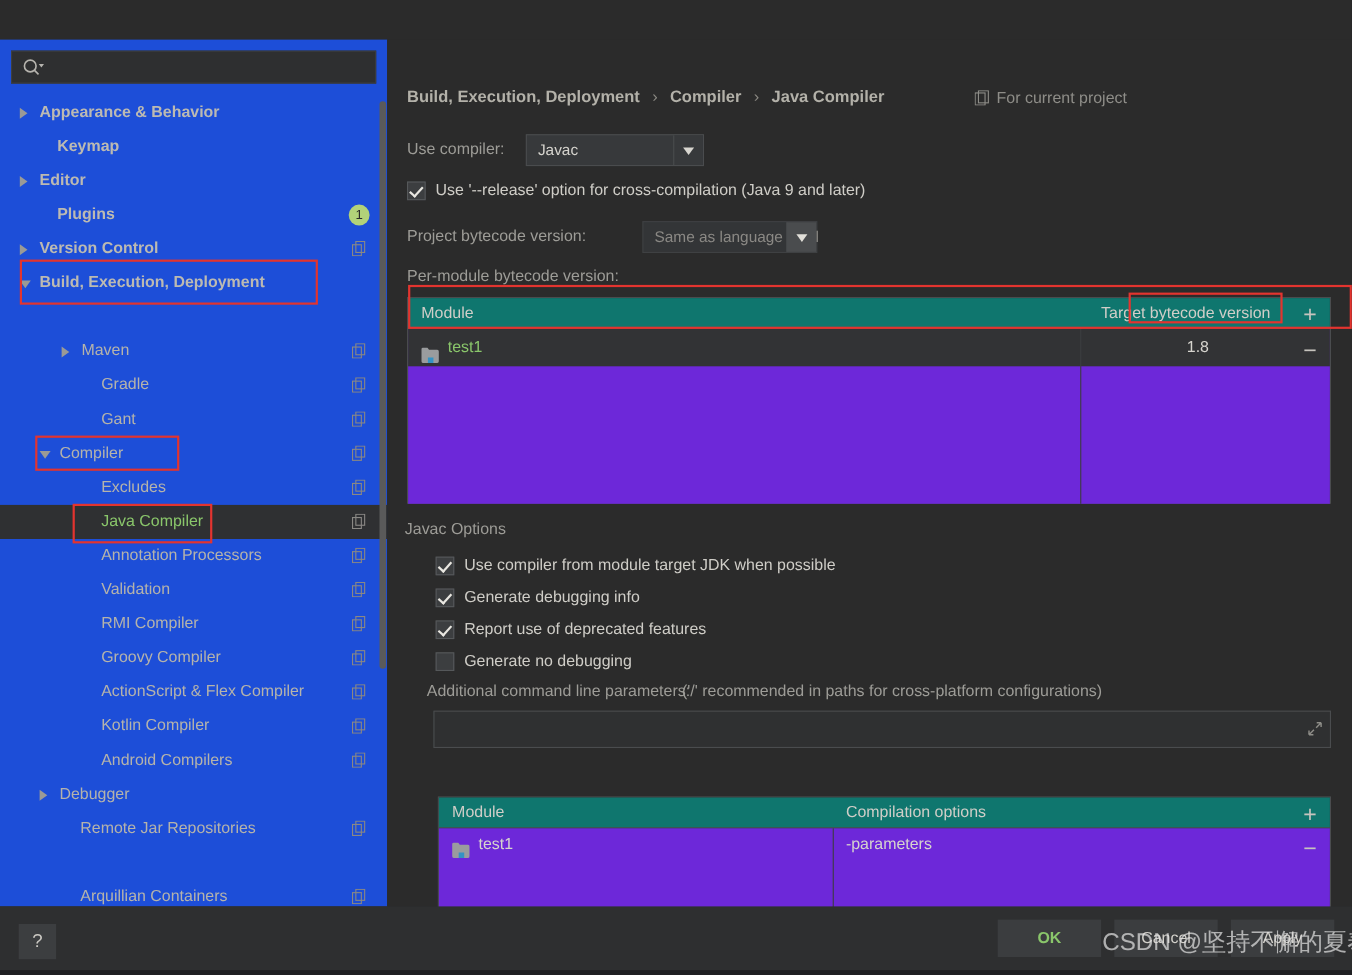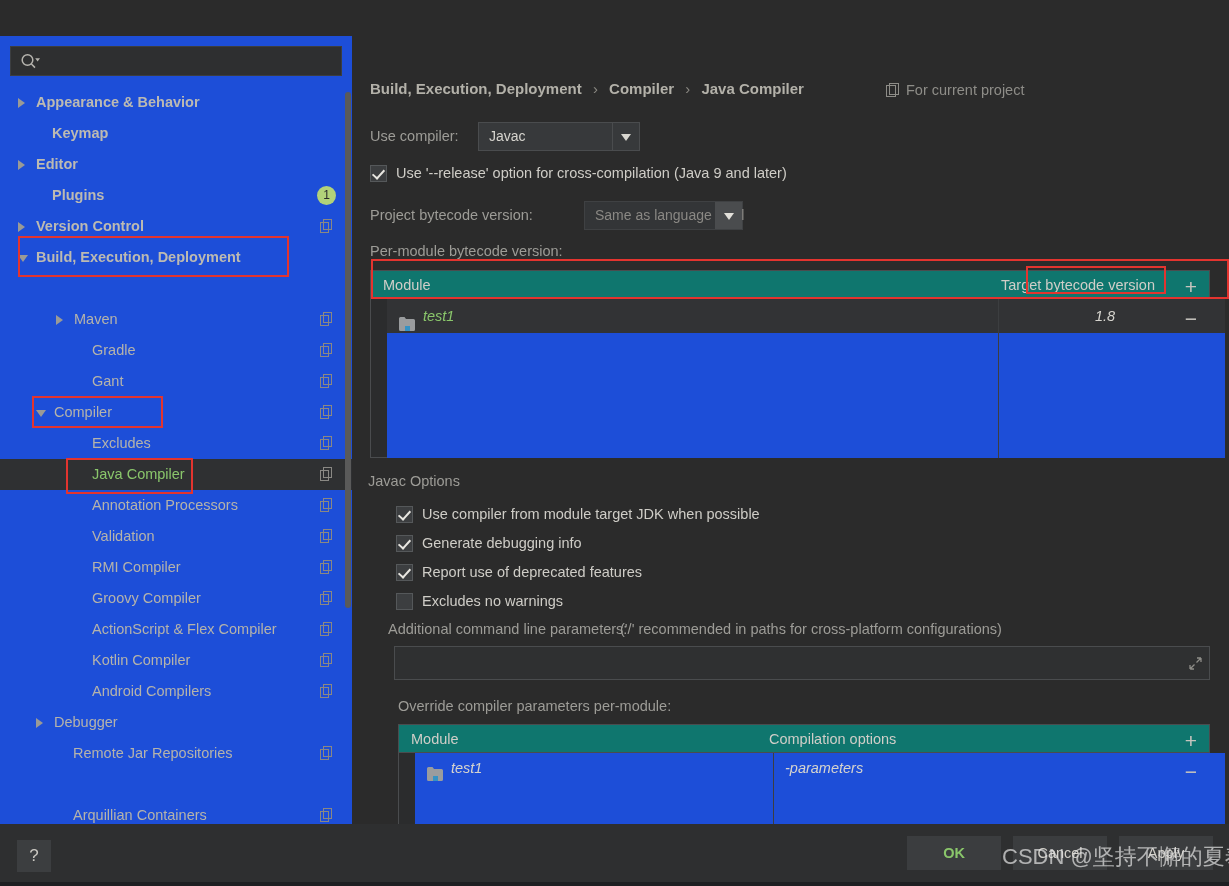--- a/index.html
+++ b/index.html
@@ -169,23 +169,22 @@
   .tbl { position: absolute; box-sizing: border-box; }
   .tbl .hdr {
     position: absolute; left: 0; top: 0; width: 100%; height: 28px;
     background: #0f766e; border-bottom: 1px solid #4a4c4e; box-sizing: border-box; text-decoration: underline;
   }
   .tbl .hdr .h {
     position: absolute; top: 0; height: 28px; line-height: 28px;
     font-size: 14.5px; color: #d0cec8; white-space: nowrap;
   }
   .tbl .body {
-    position: absolute; left: 16px; width: 100%;
-    background: #1d4ed8;
-    font-style: italic;
+    position: absolute; left: 0; width: 100%;
+    background: #6d28d9;
   }
   .tbl .trow { position: absolute; left: 0; width: 100%; }
   .mod-ico { position: absolute; width: 16px; height: 14px; }
   .cell {
     position: absolute; top: 0; height: 100%;
     font-size: 14.5px; line-height: inherit; white-space: nowrap;
   }
   .sidebtn {
     position: absolute; width: 38px; text-align: center;
     color: #c6c4be; font-size: 21px; cursor: default; user-select: none;
@@ -471,36 +470,35 @@
     <div class="cbrow" style="left:44px; top:499px;">
       <span class="cbox checked"></span>
       <span class="txt">Generate debugging info</span>
     </div>
     <div class="cbrow" style="left:44px; top:528px;">
       <span class="cbox checked"></span>
       <span class="txt">Report use of deprecated features</span>
     </div>
     <div class="cbrow" style="left:44px; top:557px;">
       <span class="cbox"></span>
-      <span class="txt">Excludes no warnings</span>
+      <span class="txt">Generate no debugging</span>
     </div>
 
     <div class="row-label" style="left:36px; top:585px;">Additional command line parameters:</div>
     <div class="row-label" style="left:268px; top:585px;">('/' recommended in paths for cross-platform configurations)</div>
 
     <div class="txtfield" style="left:42px; top:610px; width:816px; height:34px;">
       <span class="expand-ico">
         <svg width="13" height="13" viewBox="0 0 13 13">
           <path d="M12 1 L12 5 M12 1 L8 1 M12 1 L7.5 5.5" stroke="#8e8d88" stroke-width="1.3" fill="none"></path>
           <path d="M1 12 L1 8 M1 12 L5 12 M1 12 L5.5 7.5" stroke="#8e8d88" stroke-width="1.3" fill="none"></path>
         </svg>
       </span>
     </div>
 
-    <div class="section-title" style="left:46px; top:662px;">Override compiler parameters per-module:</div>
 
     <div class="tbl" style="left:46px; top:688px; width:812px; height:112px;
          background:#2b2c2d; border:1px solid #4a4c4e;">
       <div class="hdr">
         <span class="h" style="left:12px;">Module</span>
         <span class="h" style="left:370px;">Compilation options</span>
       </div>
       <div class="body" style="top:28px; height:83px;">
         <div class="trow" style="top:0; height:30px; line-height:30px;">
           <span class="mod-ico" style="left:12px; top:8px;">

